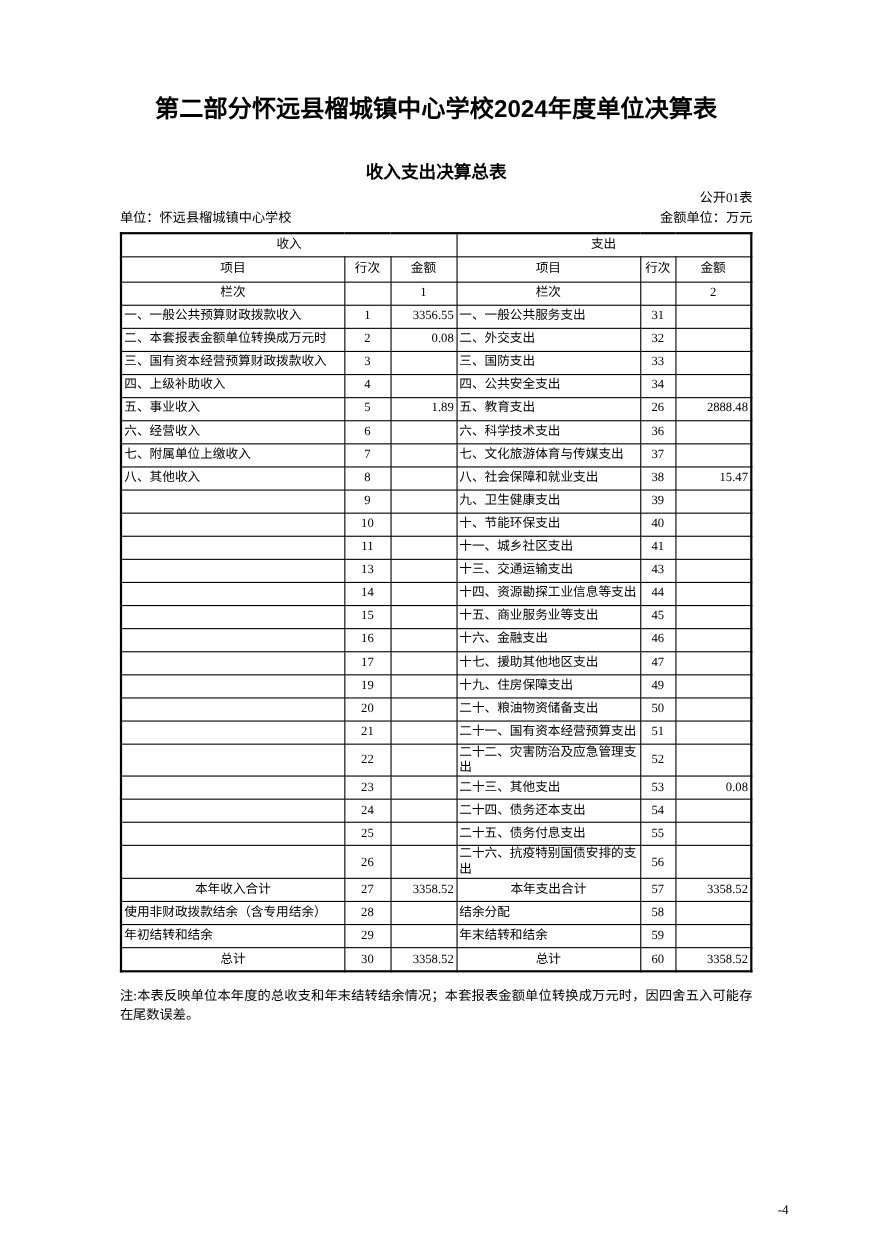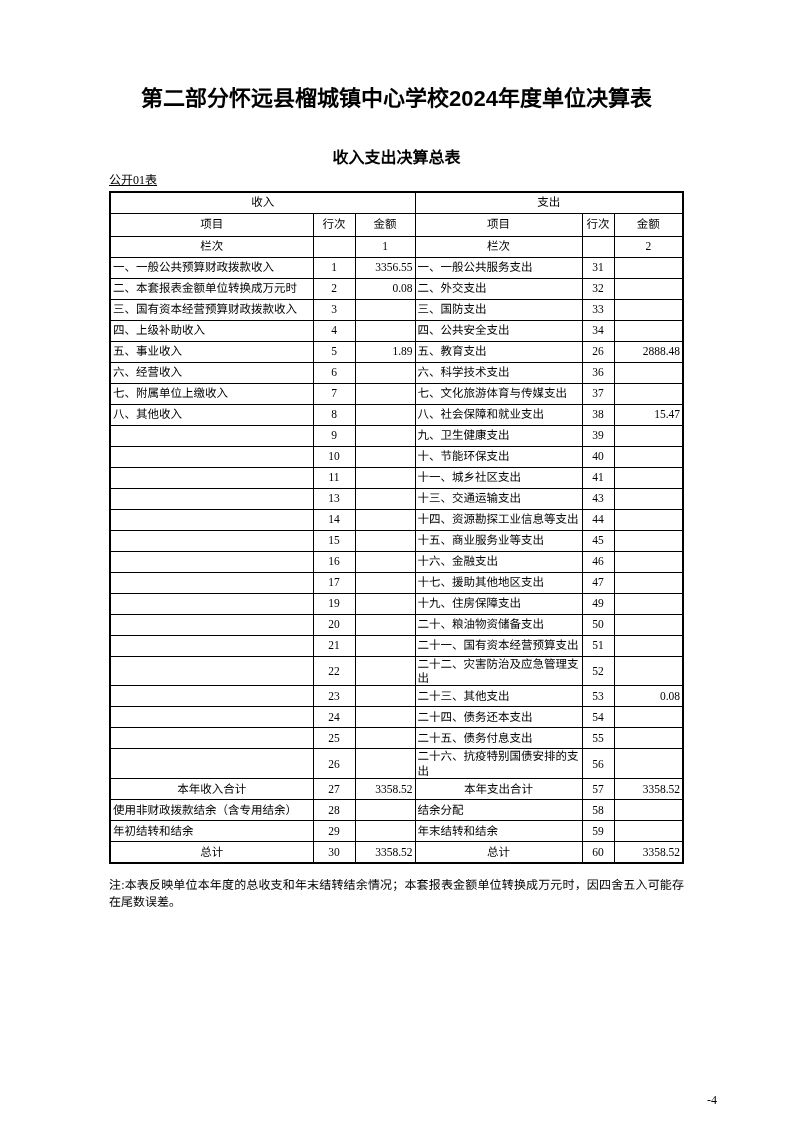--- a/index.html
+++ b/index.html
@@ -33,23 +33,23 @@
     font-weight: bold;
     font-size: 16px;
     line-height: 1.2;
   }
   .sheet {
     width: 575px;
     margin: 0 auto;
     font-size: 12px;
   }
   .table-code {
+    text-align: right;
     line-height: 15px;
     margin-bottom: 3px;
-    text-decoration: underline;
   }
   .meta-row {
     display: flex;
     justify-content: space-between;
     line-height: 15px;
     margin-bottom: 5px;
   }
   table.summary {
     width: 575px;
     border-collapse: collapse;
@@ -92,20 +92,24 @@
 <div class="page">
 
   <h1 class="part-title">第二部分怀远县榴城镇中心学校2024年度单位决算表</h1>
 
   <h2 class="table-title">收入支出决算总表</h2>
 
   <div class="sheet">
 
     <div class="table-code">公开01表</div>
 
+    <div class="meta-row">
+      <span>单位：怀远县榴城镇中心学校</span>
+      <span>金额单位：万元</span>
+    </div>
 
     <table class="summary">
       <colgroup>
         <col style="width:203px">
         <col style="width:42px">
         <col style="width:60px">
         <col style="width:167px">
         <col style="width:32px">
         <col style="width:69px">
       </colgroup>

